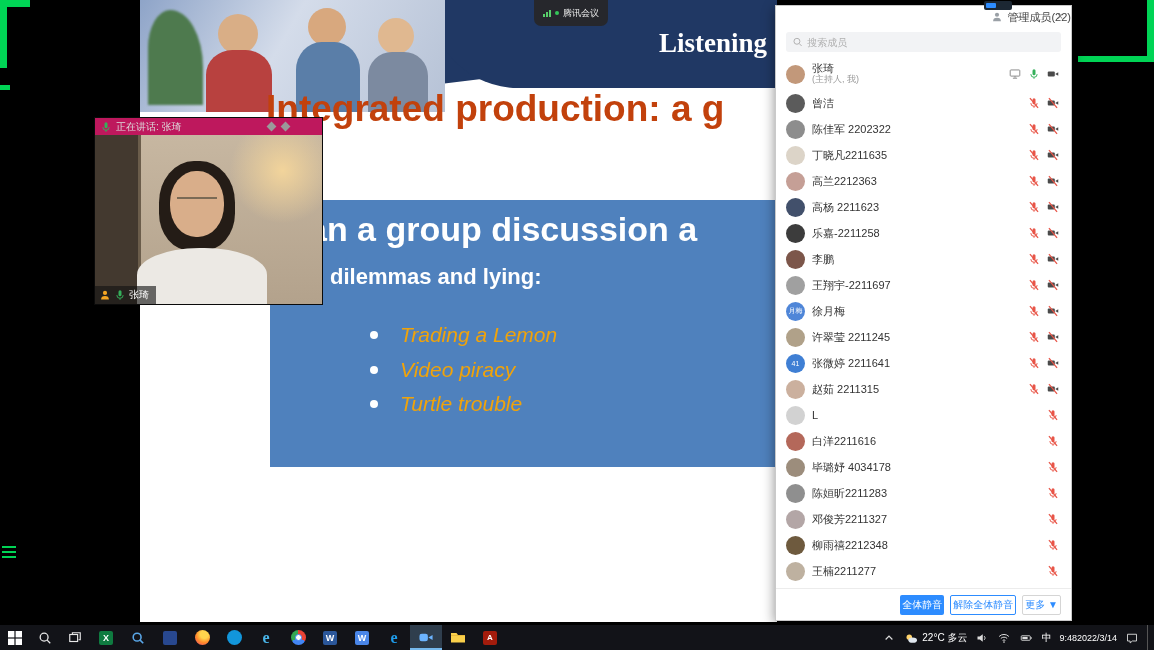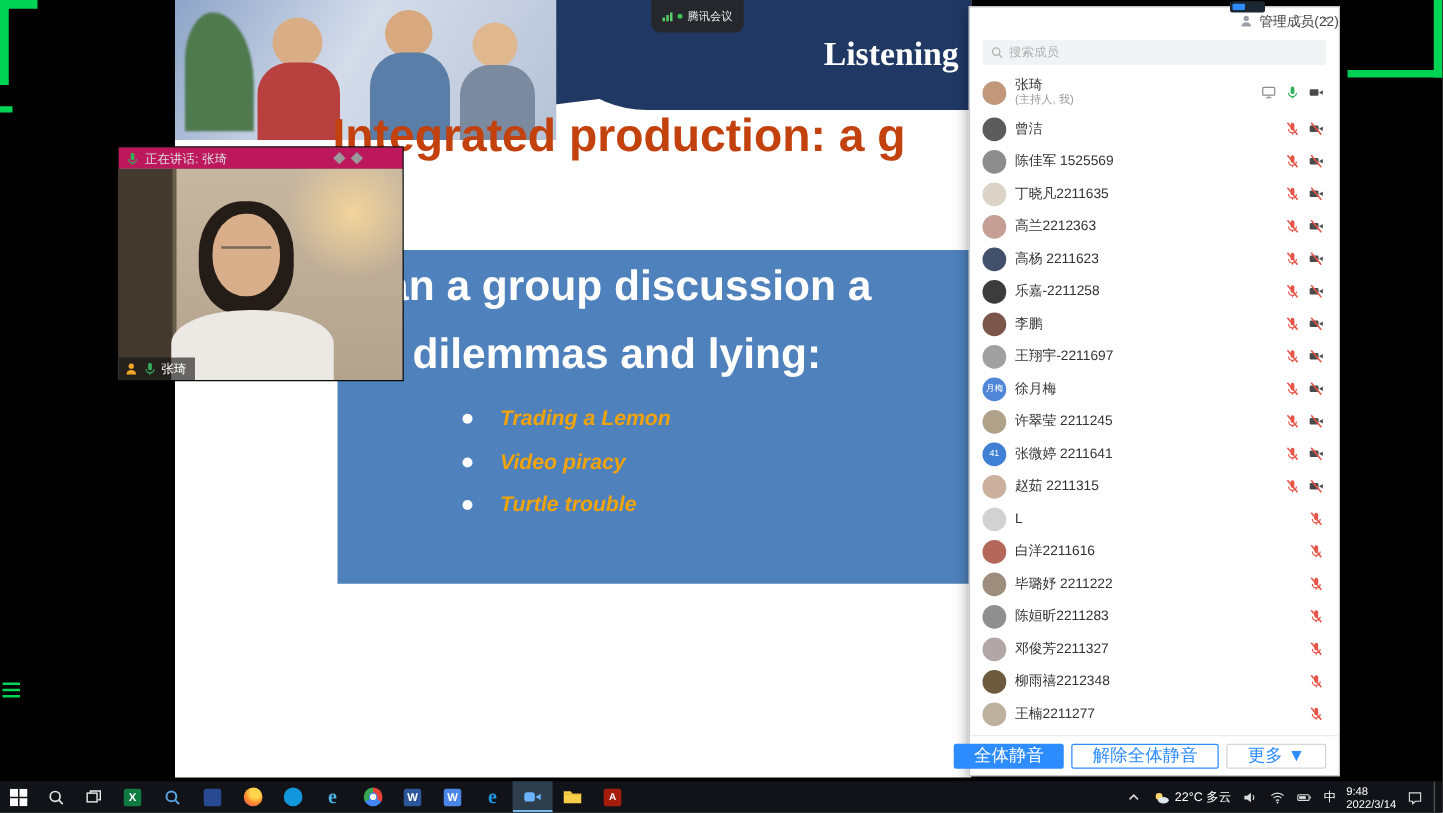--- a/index.html
+++ b/index.html
@@ -21,27 +21,27 @@
   .photo .p2{position:absolute;left:78px;top:14px;width:40px;height:40px;background:#d9ae86;border-radius:50%}
   .photo .p3{position:absolute;left:66px;top:50px;width:66px;height:62px;background:#b8413f;border-radius:40% 40% 0 0}
   .photo .p4{position:absolute;left:168px;top:8px;width:38px;height:38px;background:#d8a87e;border-radius:50%}
   .photo .p5{position:absolute;left:156px;top:42px;width:64px;height:70px;background:#5a7ea8;border-radius:40% 40% 0 0}
   .photo .p6{position:absolute;left:238px;top:18px;width:36px;height:36px;background:#e0b890;border-radius:50%}
   .photo .p7{position:absolute;left:228px;top:52px;width:60px;height:60px;background:#7c8aa0;border-radius:40% 40% 0 0}
   .s-title1{position:absolute;left:126px;top:88px;font-size:37px;font-weight:700;color:#c2410c;white-space:nowrap;z-index:3}
   .s-title2{position:absolute;left:338px;top:140px;font-size:37px;font-weight:700;color:#0d0d0d;white-space:nowrap;z-index:3}
   .bluebox{position:absolute;left:130px;top:200px;width:507px;height:267px;background:var(--slide-box);z-index:2}
   .bb1{position:absolute;left:38px;top:10px;font-size:34px;font-weight:700;color:#fff;white-space:nowrap}
-  .bb2{position:absolute;left:60px;top:64px;font-size:34px;font-weight:700;color:#fff;white-space:nowrap}
+  .bb2{position:absolute;left:60px;top:64px;font-size:22px;font-weight:700;color:#fff;white-space:nowrap}
   .bullets{position:absolute;left:100px;top:118px;list-style:none}
-  .bullets li{height:34.5px;display:flex;align-items:center;font-size:17px;font-style:italic;font-weight:700;color:var(--bullet);white-space:nowrap}
+  .bullets li{height:34.5px;display:flex;align-items:center;font-size:21px;font-style:italic;font-weight:400;color:var(--bullet);white-space:nowrap}
   .bullets li::before{content:"";width:8px;height:8px;border-radius:50%;background:#fff;margin-right:22px;flex:none}
 
   
-  #pill{position:absolute;left:521px;top:0;height:14px;background:rgba(38,38,40,.94);border-radius:0 0 7px 7px;display:flex;align-items:center;gap:4px;padding:13px 9px;z-index:6}
+  #pill{position:absolute;left:534px;top:0;height:14px;background:rgba(38,38,40,.94);border-radius:0 0 7px 7px;display:flex;align-items:center;gap:4px;padding:13px 9px;z-index:6}
   .sig{display:flex;align-items:flex-end;gap:1px}
   .sig span{width:2px;background:#57d06a;display:block}
   .pill-dot{width:4px;height:4px;border-radius:50%;background:#35c759}
   .pill-text{color:#eee;font-size:9px;white-space:nowrap}
 
   
   #video{position:absolute;left:95px;top:118px;width:227px;height:186px;background:#222;z-index:5;box-shadow:0 0 0 1px #0a0a0a}
   .v-head{height:17px;background:#be185d;display:flex;align-items:center;padding:0 5px;gap:4px}
   .v-head-title{color:#ddd;font-size:10px;white-space:nowrap}
   .v-head-icons{margin-left:auto;display:flex;gap:7px;padding-right:28px}
@@ -75,40 +75,40 @@
   .m-row.host{height:32px}
   .m-avatar{width:19px;height:19px;border-radius:50%;flex:none;color:#fff;font-size:7px;display:flex;align-items:center;justify-content:center;overflow:hidden}
   .m-names{display:flex;flex-direction:column;line-height:11px;min-width:0}
   .m-name{font-size:11px;color:#333;white-space:nowrap}
   .m-sub{font-size:9px;color:#999;white-space:nowrap}
   .m-icons{margin-left:auto;display:flex;gap:7px;align-items:center}
   .ic{width:12px;height:12px;display:block}
   .ic-w{position:relative;width:12px;height:12px;display:block}
   .ic-w .sl{position:absolute;left:0;top:0}
   .p-footer{height:32px;flex:none;display:flex;align-items:center;justify-content:flex-end;gap:6px;padding:0 10px;border-top:1px solid #ececec}
-  .btn{font-size:14px;height:20px;padding:0 16px;border-radius:2px;display:flex;align-items:center;border:none;cursor:pointer;white-space:nowrap}
+  .btn{font-size:10px;height:20px;padding:0 2px;border-radius:2px;display:flex;align-items:center;border:none;cursor:pointer;white-space:nowrap}
   .btn-primary{background:var(--accent);color:#fff}
   .btn-outline{border:1px solid var(--accent);color:var(--accent);background:#fff}
   .btn-plain{border:1px solid #d5d5d5;color:var(--accent);background:#fff}
 
   
   #taskbar{position:absolute;left:0;bottom:0;width:1154px;height:25px;background:#121318;display:flex;align-items:stretch;z-index:30}
   .tb-btn{width:30px;display:flex;align-items:center;justify-content:center;background:transparent;border:none;cursor:pointer}
   .tb-apps{display:flex}
   .tb-app{width:32px;display:flex;align-items:center;justify-content:center;cursor:pointer}
   .tb-app.active{background:#2f3e4d;box-shadow:inset 0 -2px 0 #76b9ed}
   .sq{width:14px;height:14px;display:flex;align-items:center;justify-content:center;font-size:9px;font-weight:bold;border-radius:2px;color:#fff}
   .circ{width:15px;height:15px;border-radius:50%;display:block;position:relative}
   .eglyph{font-size:16px;font-weight:bold;font-family:"Liberation Serif",serif;line-height:1}
   .ic15{width:16px;height:15px;display:block}
   .tb-right{margin-left:auto;display:flex;align-items:center;gap:8px;padding-right:3px;color:#fff}
   .tray-ic{width:14px;height:14px;display:flex;align-items:center;justify-content:center}
   .tb-weather{display:flex;align-items:center;gap:4px;font-size:10px;white-space:nowrap}
   .tb-lang{font-size:10px}
-  .tb-clock{font-size:9px;text-align:left;line-height:10px;display:flex;flex-direction:column;white-space:nowrap}
+  .tb-clock{font-size:9px;text-align:center;line-height:10px;display:flex;flex-direction:row;white-space:nowrap}
   .tb-edge{width:4px;border-left:1px solid #555;height:100%}
 </style>
 </head>
 <body>
 
 <div id="screen">
 
   <div class="gm" style="left:0;top:0;width:30px;height:7px"></div>
   <div class="gm" style="left:0;top:0;width:7px;height:68px"></div>
   <div class="gm" style="left:0;top:85px;width:10px;height:5px"></div>
@@ -265,21 +265,21 @@
               </svg>
               <svg class="ic sl" viewBox="0 0 16 16">
                 <line x1="2.6" y1="1.6" x2="13.4" y2="14.4" stroke="#e85548" stroke-width="1.7"></line>
               </svg>
             </span>
           </span>
   </div>
         <div class="m-row">
     <span class="m-avatar" style="background: rgb(141, 141, 141);"></span>
     <span class="m-names">
-      <span class="m-name">陈佳军 1525569</span>
+      <span class="m-name">陈佳军 2202322</span>
 
     </span>
     <span class="m-icons">
             <span class="ic-w">
               <svg class="ic" viewBox="0 0 16 16">
                 <rect x="6" y="1.6" width="4" height="8" rx="2" fill="#e85548"></rect>
                 <path d="M3.8 8.2a4.2 4.2 0 0 0 8.4 0" fill="none" stroke="#e85548" stroke-width="1.3"></path>
                 <line x1="8" y1="12.6" x2="8" y2="14.4" stroke="#e85548" stroke-width="1.3"></line>
               </svg>
               <svg class="ic sl" viewBox="0 0 16 16">
@@ -611,21 +611,21 @@
               </svg>
               <svg class="ic sl" viewBox="0 0 16 16">
                 <line x1="2.6" y1="1.6" x2="13.4" y2="14.4" stroke="#e85548" stroke-width="1.7"></line>
               </svg>
             </span>
           </span>
   </div>
         <div class="m-row">
     <span class="m-avatar" style="background: rgb(156, 141, 124);"></span>
     <span class="m-names">
-      <span class="m-name">毕璐妤 2211222</span>
+      <span class="m-name">毕璐妤 4034178</span>
 
     </span>
     <span class="m-icons">
             <span class="ic-w">
               <svg class="ic" viewBox="0 0 16 16">
                 <rect x="6" y="1.6" width="4" height="8" rx="2" fill="#e85548"></rect>
                 <path d="M3.8 8.2a4.2 4.2 0 0 0 8.4 0" fill="none" stroke="#e85548" stroke-width="1.3"></path>
                 <line x1="8" y1="12.6" x2="8" y2="14.4" stroke="#e85548" stroke-width="1.3"></line>
               </svg>
               <svg class="ic sl" viewBox="0 0 16 16">

